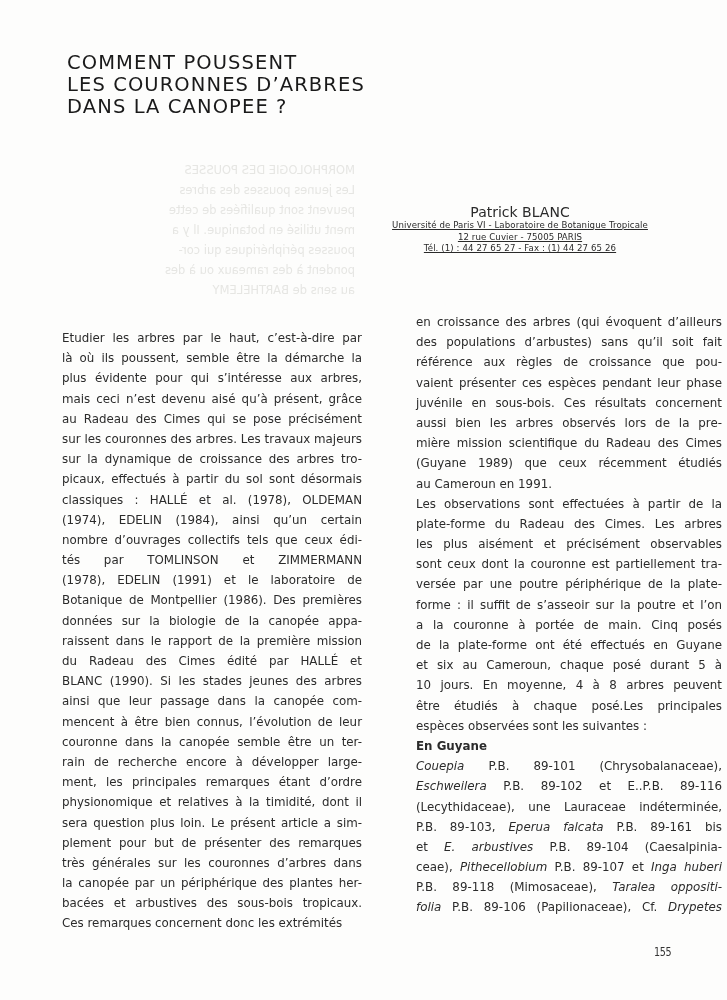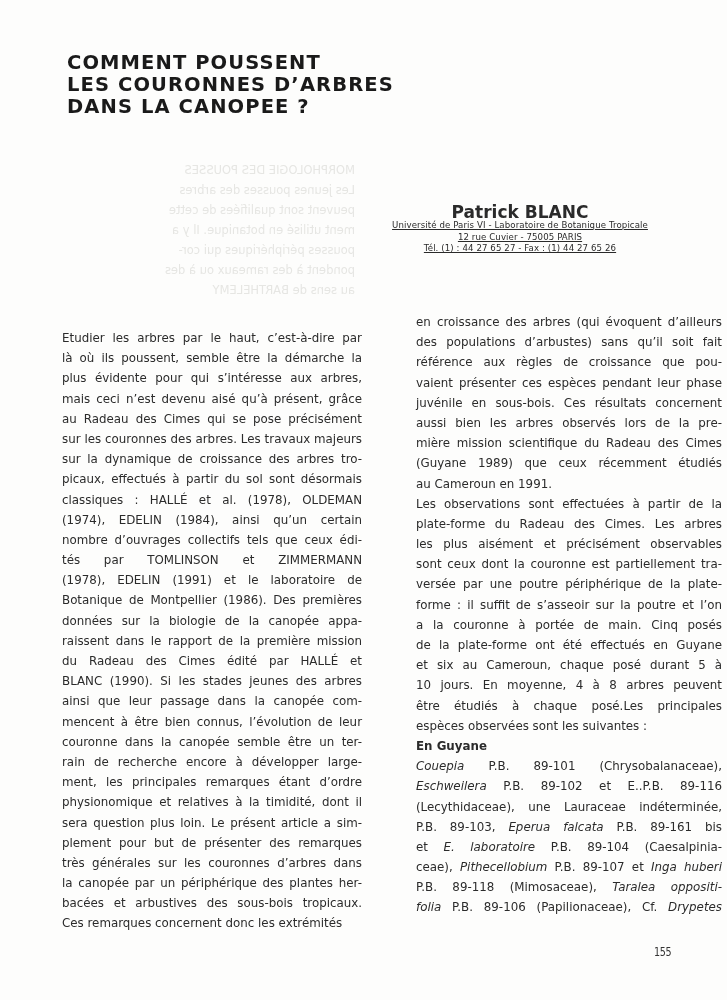--- a/index.html
+++ b/index.html
@@ -4,35 +4,35 @@
   <style>
     html, body { margin: 0; padding: 0; }
     body {
       width: 727px; height: 1000px; position: relative; overflow: hidden;
       background: #fdfdfc;
       font-family: "DejaVu Sans", sans-serif;
       color: #2a2a2a;
     }
     .title {
       position: absolute; left: 67px; top: 52px;
-      font-family: "DejaVu Sans", sans-serif; font-weight: bold;
+      font-family: "DejaVu Sans", sans-serif; font-weight: normal;
       font-size: 19.5px; line-height: 22px; letter-spacing: 1.1px;
       color: #1a1a1a;
     }
     .title div { white-space: nowrap; }
     .ghost {
       position: absolute; left: 165px; top: 160px; width: 190px;
       font-size: 11.5px; line-height: 20px; color: #e6e6e3;
       transform: scaleX(-1); white-space: nowrap; overflow: hidden;
     }
     .author-block {
       position: absolute; left: 360px; top: 205px; width: 320px;
       text-align: center; color: #2a2a2a;
     }
-    .author-name { font-weight: bold; font-size: 17px; line-height: 15px; }
+    .author-name { font-weight: normal; font-size: 14px; line-height: 15px; }
     .author-line { font-size: 8.6px; line-height: 11.5px; letter-spacing: 0.1px; text-decoration: underline; }
     .col {
       position: absolute; font-size: 11.85px; line-height: 20.2px;
       color: #2b2b2b;
     }
     .col-left { left: 62px; top: 312px; width: 300px; margin-top: 16px; }
     .col-right { left: 368px; top: 312px; width: 306px; margin-left: 48px; }
     .line {
       white-space: nowrap; text-align: justify; text-align-last: justify;
       height: 20.2px; overflow: visible;
@@ -128,20 +128,20 @@
       <div class="line">10 jours. En moyenne, 4 à 8 arbres peuvent</div>
       <div class="line">être étudiés à chaque posé.Les principales</div>
       <div class="line last">espèces observées sont les suivantes :</div>
     </div>
   <div class="line subhead">En Guyane</div>
   <div id="species-lines">
       <div class="line"><i>Couepia</i><span> P.B. 89-101 (Chrysobalanaceae),</span></div>
       <div class="line"><i>Eschweilera</i><span> P.B. 89-102 et E..P.B. 89-116</span></div>
       <div class="line"><span>(Lecythidaceae), une Lauraceae indéterminée,</span></div>
       <div class="line"><span>P.B. 89-103, </span><i>Eperua falcata</i><span> P.B. 89-161 bis</span></div>
-      <div class="line"><span>et </span><i>E. laboratoire</i><span> P.B. 89-104 (Caesalpinia-</span></div>
+      <div class="line"><span>et </span><i>E. arbustives</i><span> P.B. 89-104 (Caesalpinia-</span></div>
       <div class="line"><span>ceae), </span><i>Pithecellobium</i><span> P.B. 89-107 et </span><i>Inga huberi</i></div>
       <div class="line"><span>P.B. 89-118 (Mimosaceae), </span><i>Taralea oppositi-</i></div>
       <div class="line"><i>folia</i><span> P.B. 89-106 (Papilionaceae), Cf. </span><i>Drypetes</i></div>
     </div>
 </div>
 
 <div class="page-number">155</div>
 
 </body></html>

